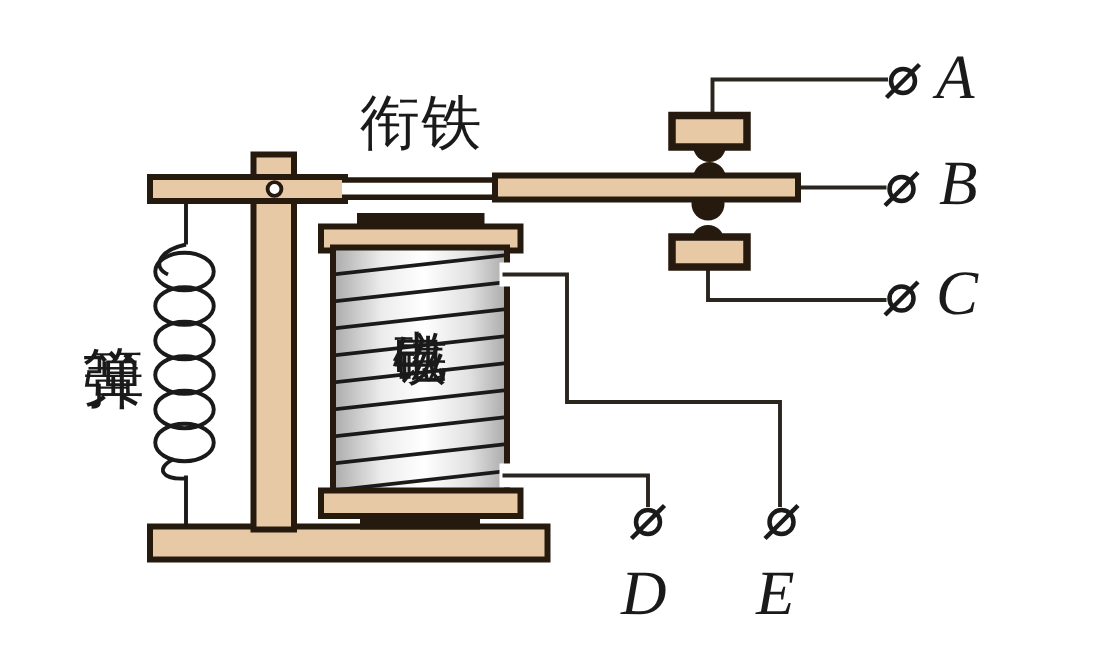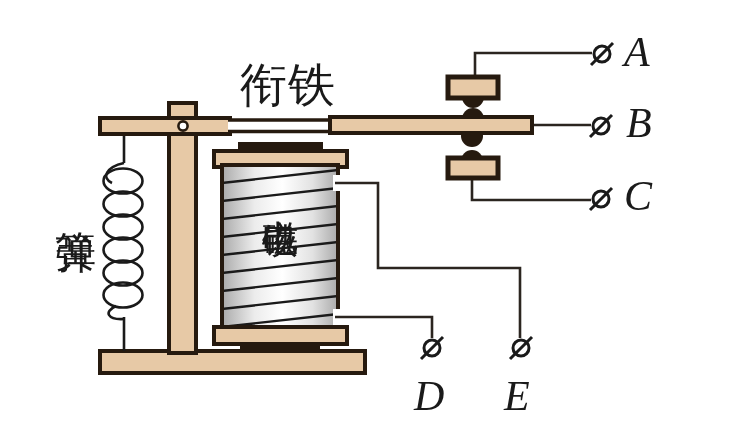--- a/index.html
+++ b/index.html
@@ -14,21 +14,21 @@
   .wood5  { fill:var(--wood); stroke:var(--outline); stroke-width:5; }
   .darkfill { fill:var(--outline); stroke:none; }
   .whitefill { fill:#ffffff; stroke:none; }
   .strip  { stroke:var(--outline); stroke-width:3.6; fill:none; }
   .pivot  { fill:#ffffff; stroke:var(--outline); stroke-width:2.6; }
   .wire   { fill:none; stroke:var(--wire); stroke-width:2.6; }
   .spring { fill:none; stroke:var(--ink); stroke-width:2.6; }
   .hatch  { stroke:var(--ink); stroke-width:2.4; }
   .term   { fill:none; stroke:var(--ink); stroke-width:3; }
   .label  { position:absolute; color:var(--ink); user-select:none; }
-  .cjk-h  { font-size:47px; letter-spacing:1px; white-space:nowrap; }
+  .cjk-h  { font-size:40px; letter-spacing:1px; white-space:nowrap; }
   .cjk-v  { writing-mode:vertical-rl; text-orientation:upright; line-height:1; }
   .letter { font-style:italic; font-size:42px; line-height:1; }
 </style>
 </head>
 <body>
 
 <div id="stage" style="--background: #ffffff; --wood: #e7c9a6; --outline: #261a0f; --wire: #2b2520; --ink: #1a1a1a; --coil-shade: #aaaaaa; --coil-light: #ffffff;">
 
   <svg width="742" height="446" viewBox="0 0 742 446">
     <defs>

